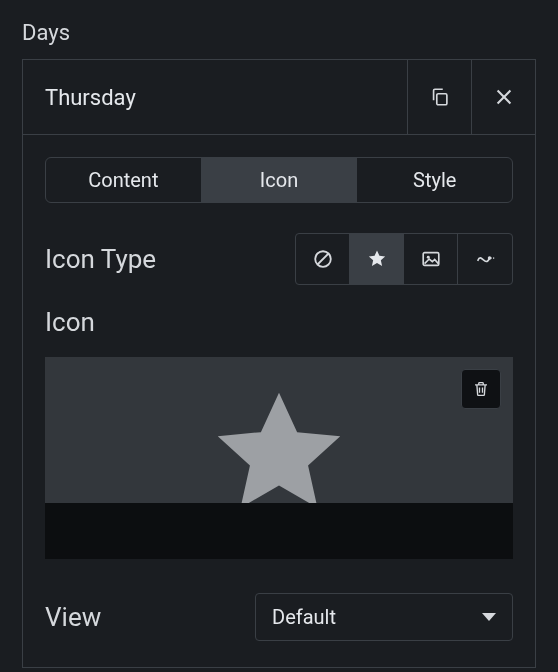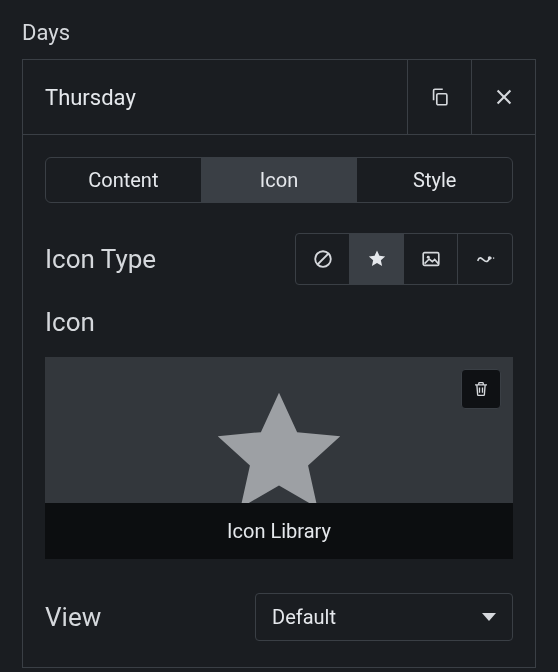--- a/index.html
+++ b/index.html
@@ -234,21 +234,20 @@
         <div class="trash">
           <svg viewBox="0 0 24 24">
             <path d="M4 6.5 H20 M9 6.5 V4.5 a1 1 0 0 1 1 -1 h4 a1 1 0 0 1 1 1 V6.5 M6.5 6.5 l1 13 a1 1 0 0 0 1 1 h7 a1 1 0 0 0 1 -1 l1 -13 M10 10 v7 M14 10 v7"></path>
           </svg>
         </div>
         <svg class="star" width="150" height="150" viewBox="0 0 24 24">
           <path fill="#9da0a4" d="M12 2.2l2.9 6.3 6.9.65-5.15 4.7 1.5 6.75L12 17.05 5.85 20.6l1.5-6.75L2.2 9.15l6.9-.65z"></path>
         </svg>
       </div>
       <div class="preview-actions">
-        <div class="pa-btn">Icon Library</div>
       </div>
 
       <div class="view-row">
         <div class="field-label">View</div>
         <div class="select">
           <span>Default</span>
           <span class="caret"></span>
         </div>
       </div>
     </div>

